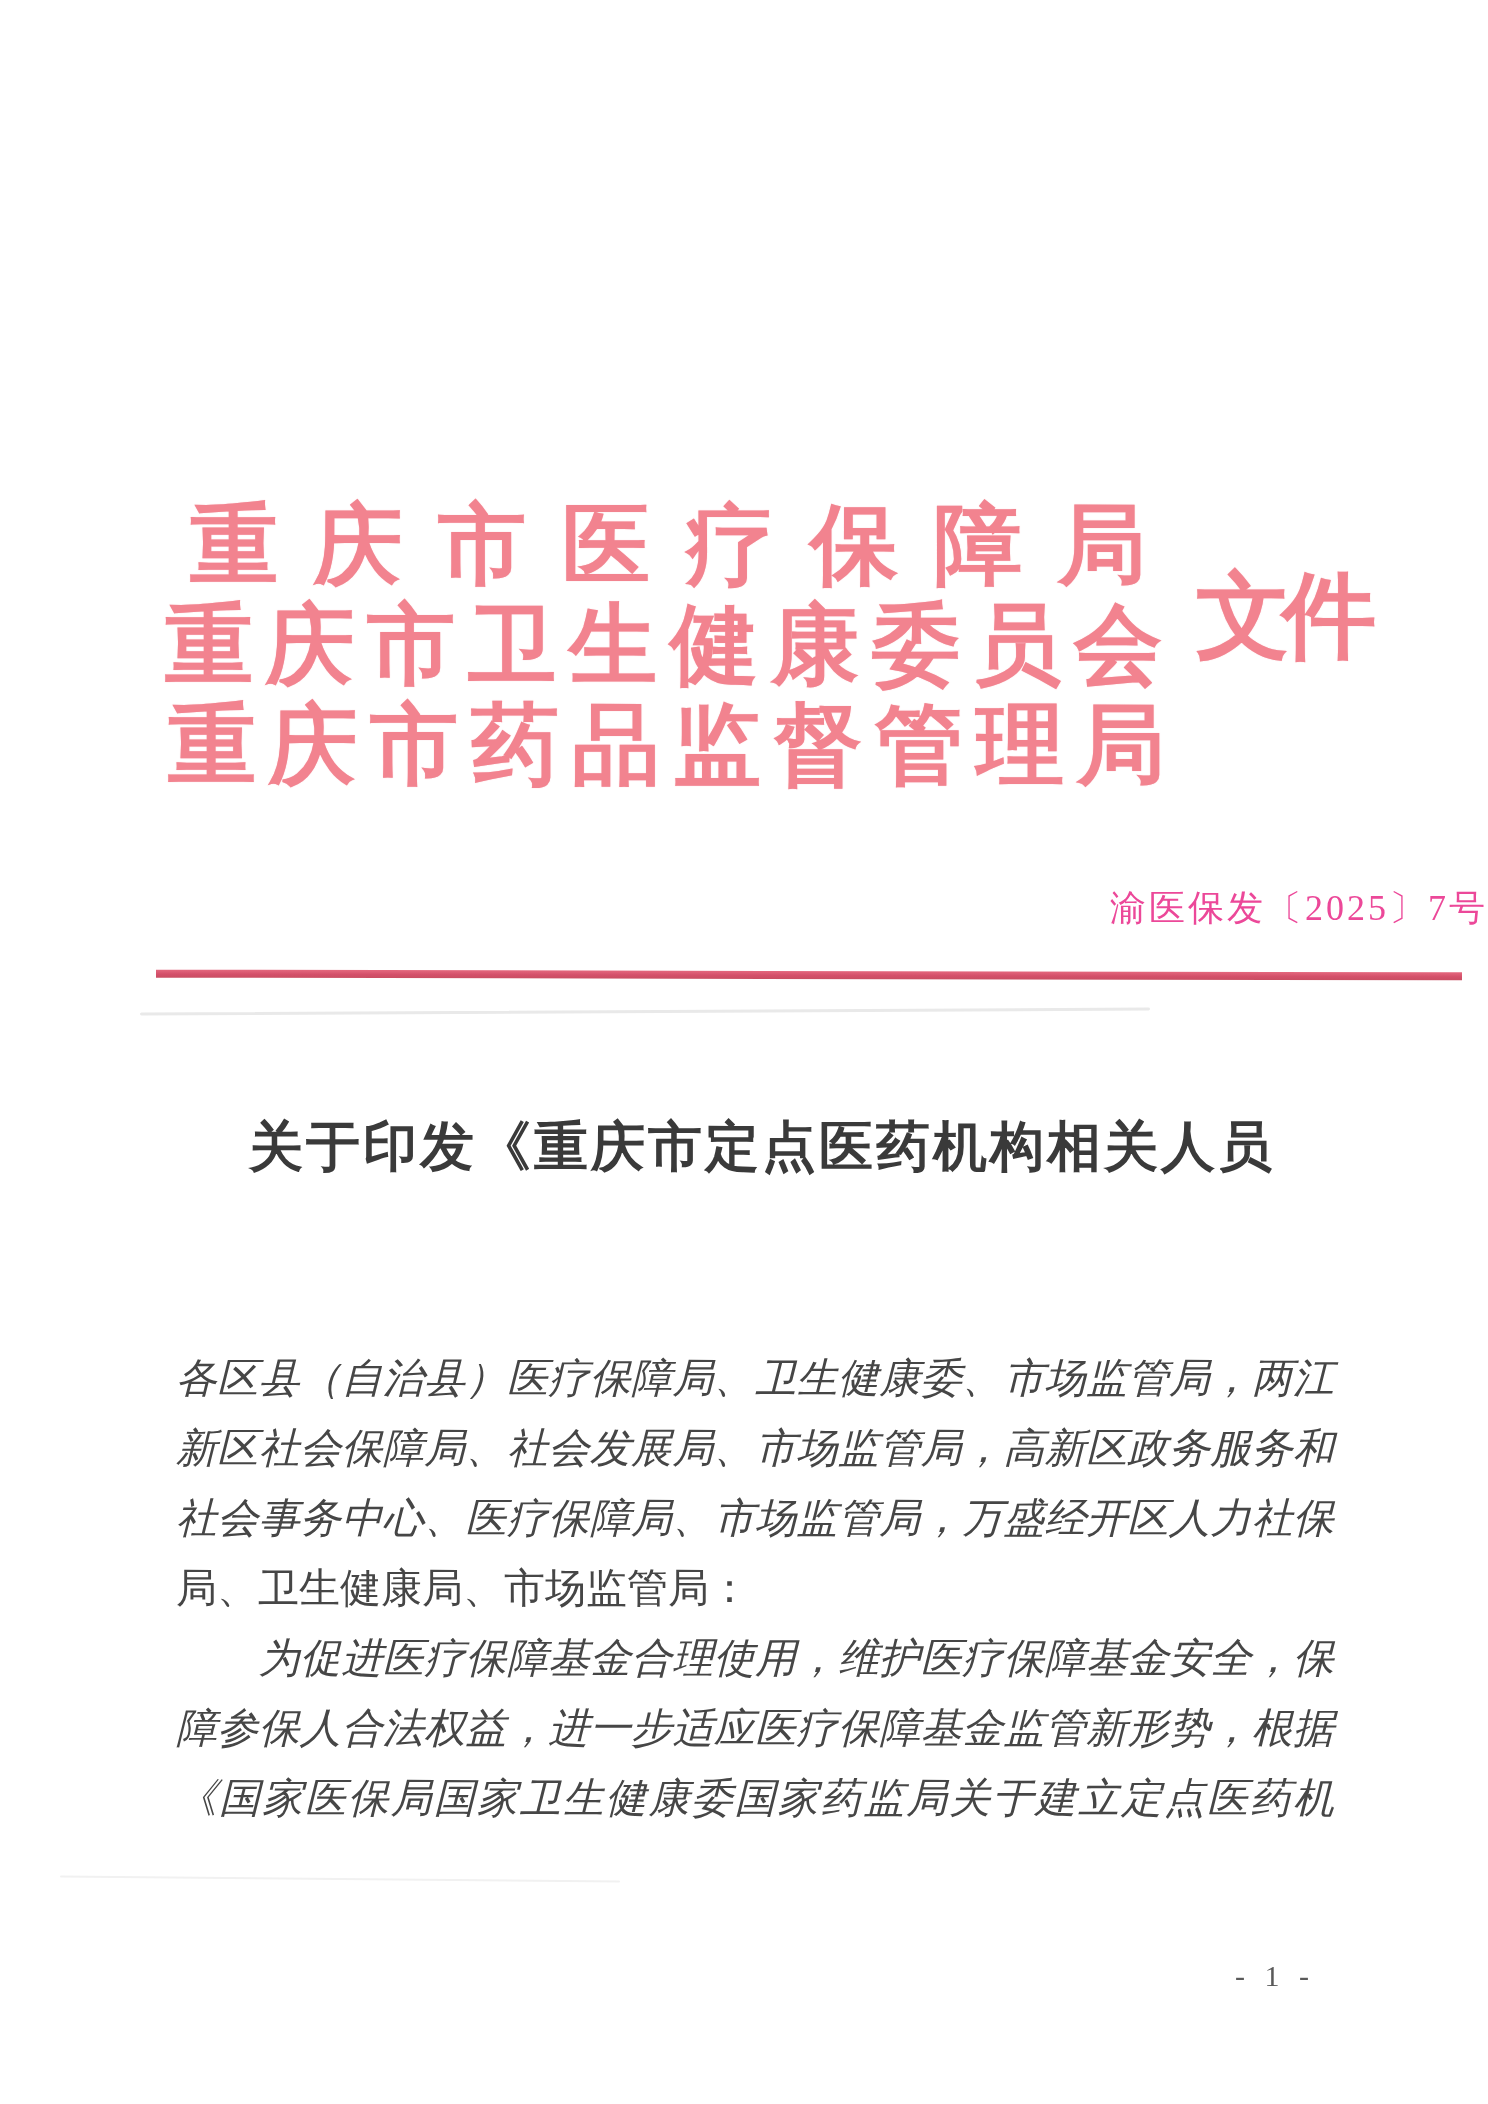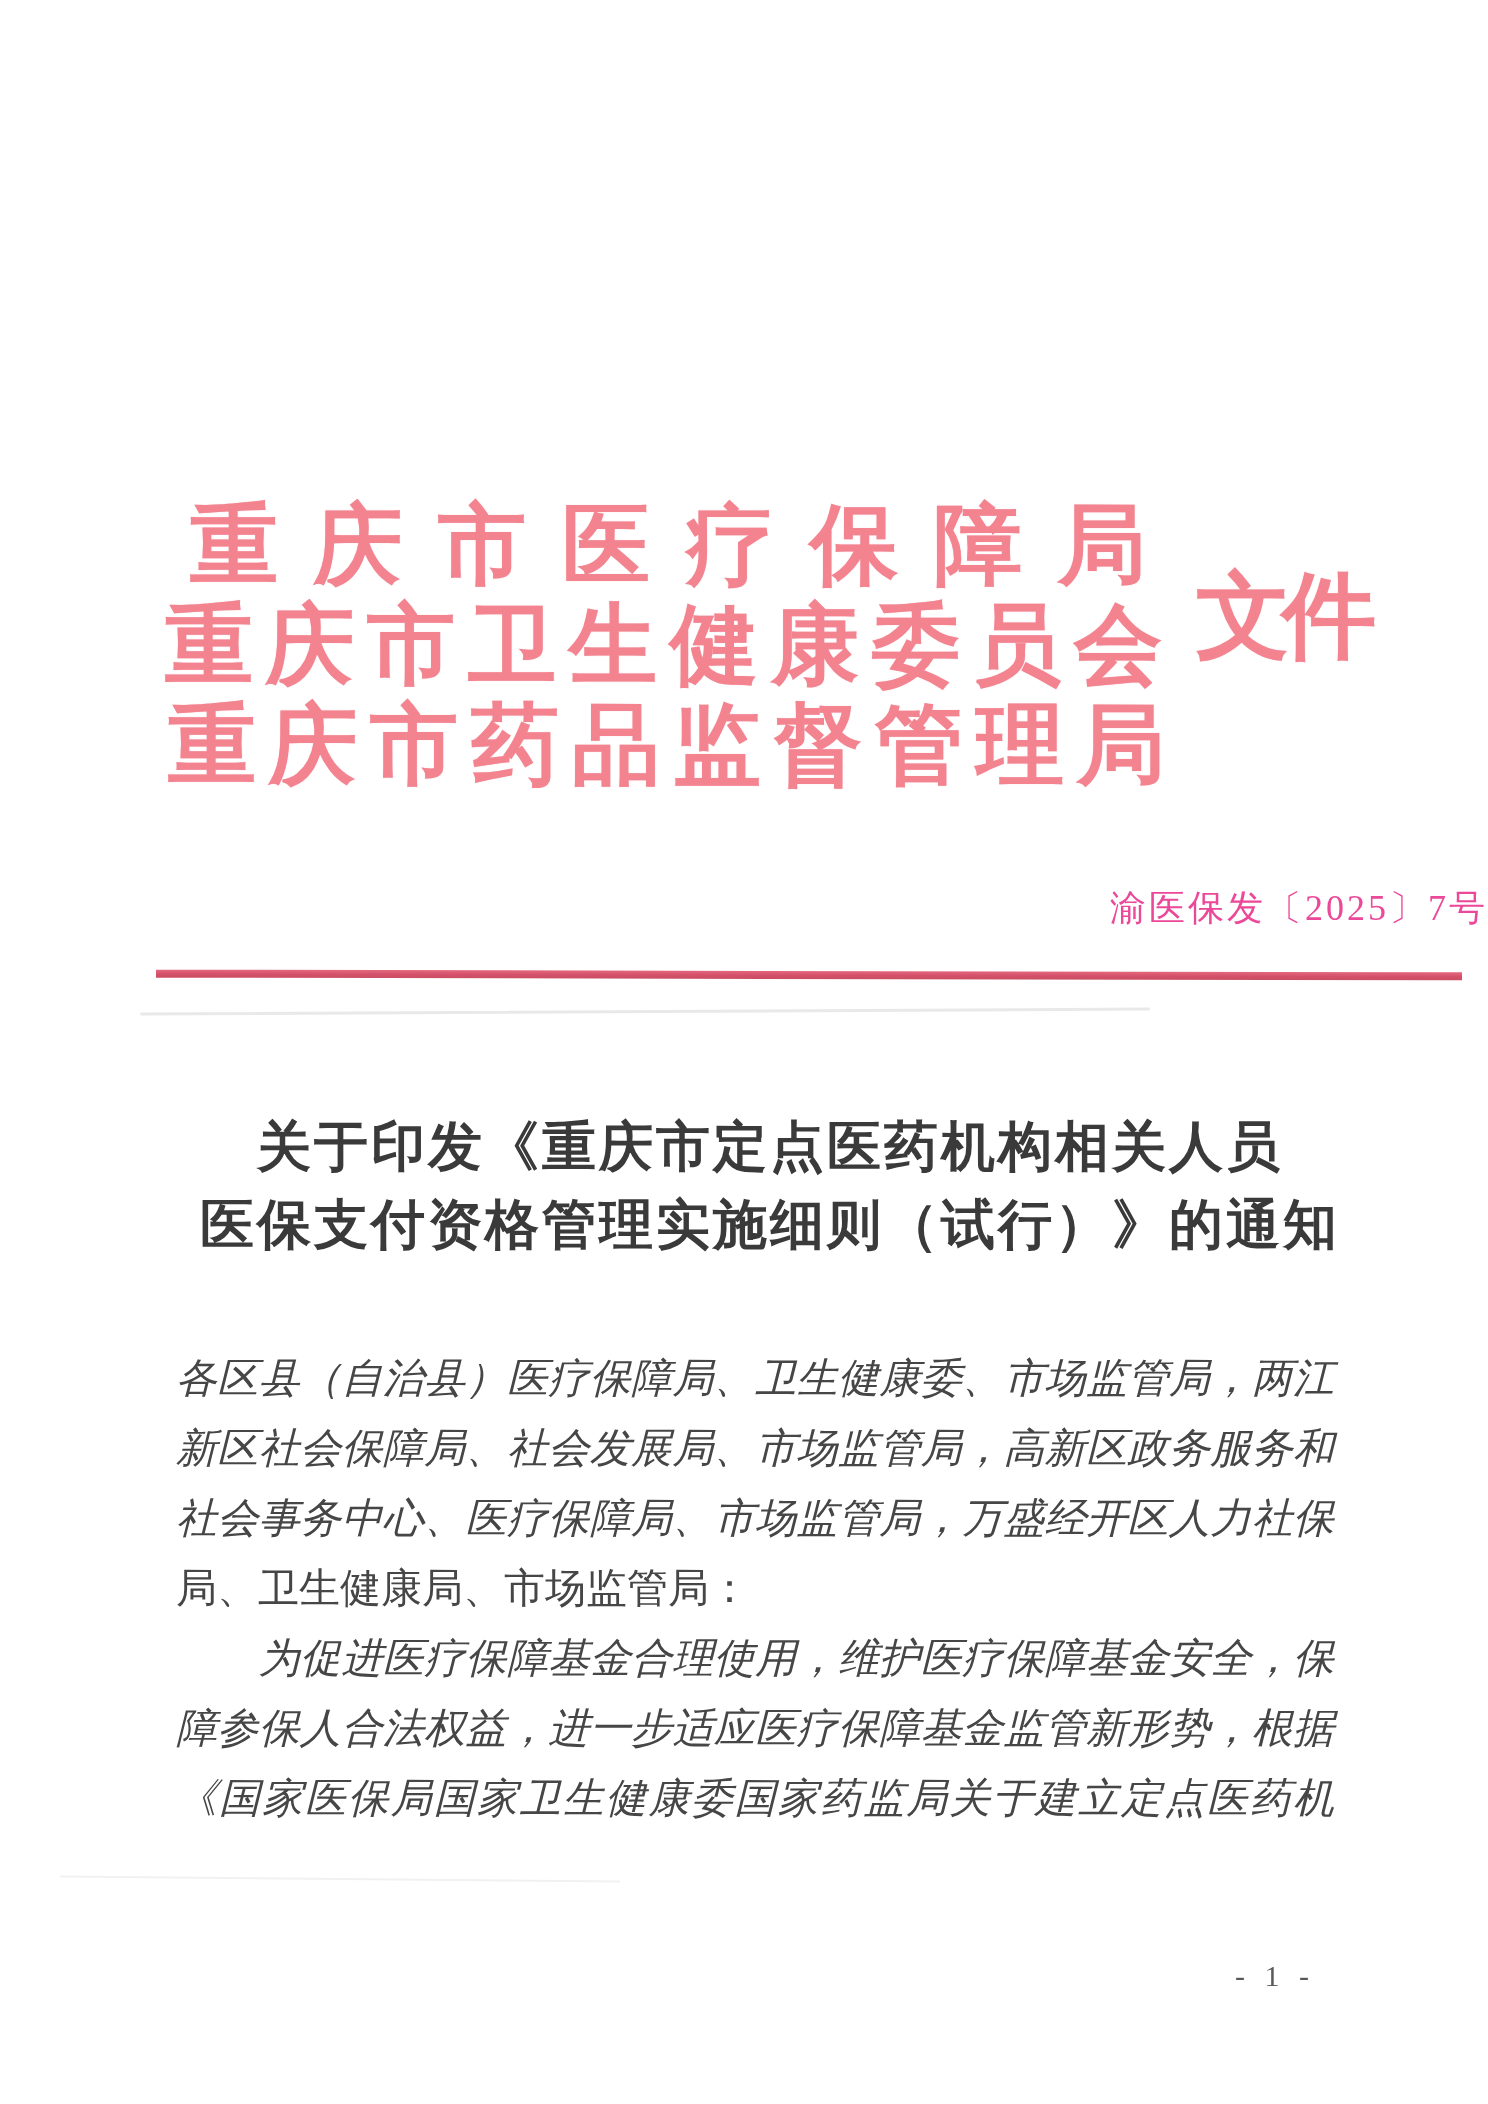--- a/index.html
+++ b/index.html
@@ -83,21 +83,21 @@
     width: 560px;
     height: 2px;
     background: #f1f1f1;
     border-radius: 2px;
     transform: rotate(0.5deg);
   }
 
   
   .title-block {
     position: absolute;
-    left: 55px;
+    left: 47px;
     top: 1108px;
     width: 1430px;
     text-align: center;
     color: #3a3a3a;
     font-weight: 700;
   }
   .title-line {
     font-size: 54px;
     line-height: 78px;
     letter-spacing: 3px;
@@ -150,21 +150,20 @@
   <div class="lh-suffix">文件</div>
 
   <div class="doc-number">渝医保发〔2025〕7号</div>
 
   <div class="divider"></div>
   <div class="scan-artifact"></div>
   <div class="scan-artifact-2"></div>
 
   <div class="title-block">
     <div class="title-line">关于印发《重庆市定点医药机构相关人员</div>
-    <div class="title-line">医保支付资格管理实施细则（试行）》的通知</div>
   </div>
 
   <div class="body-block">
     <div class="body-line justify">各区县（自治县）医疗保障局、卫生健康委、市场监管局，两江</div>
     <div class="body-line justify">新区社会保障局、社会发展局、市场监管局，高新区政务服务和</div>
     <div class="body-line justify">社会事务中心、医疗保障局、市场监管局，万盛经开区人力社保</div>
     <div class="body-line">局、卫生健康局、市场监管局：</div>
     <div class="body-line justify">　　为促进医疗保障基金合理使用，维护医疗保障基金安全，保</div>
     <div class="body-line justify">障参保人合法权益，进一步适应医疗保障基金监管新形势，根据</div>
     <div class="body-line justify">《国家医保局国家卫生健康委国家药监局关于建立定点医药机</div>

